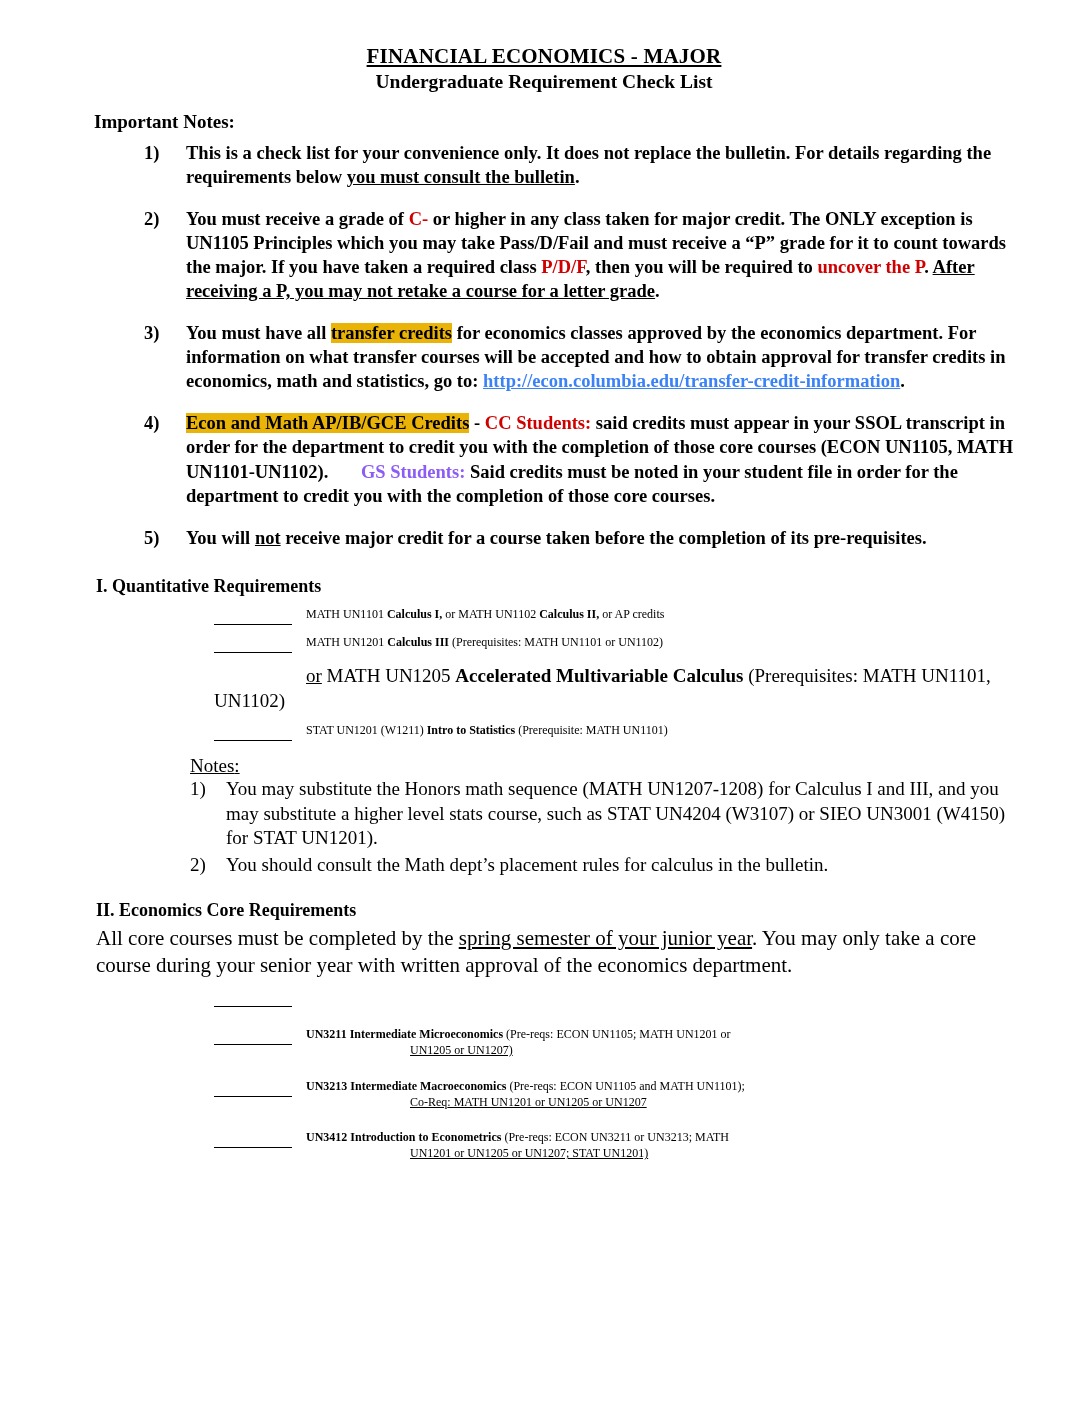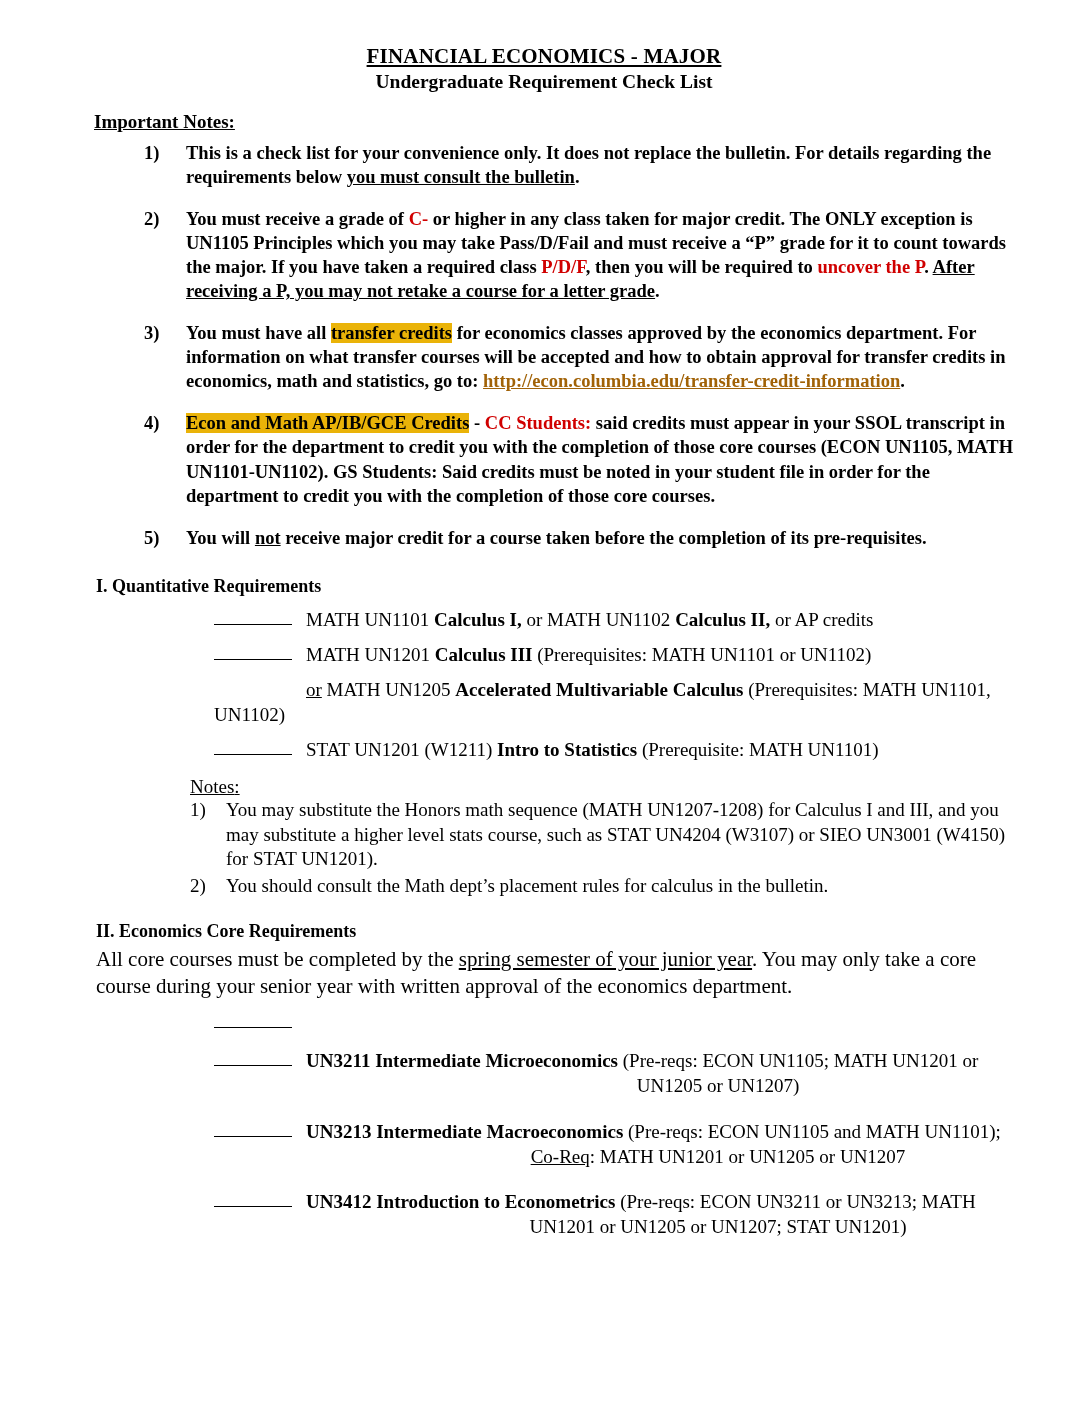--- a/index.html
+++ b/index.html
@@ -31,21 +31,20 @@
     letter-spacing: 0.2px;
   }
   .doc-subtitle {
     font-weight: bold;
     font-size: 19.5px;
     margin-top: 2px;
   }
   .section-head {
     font-weight: bold;
     font-size: 19px;
-    text-decoration: underline;
     margin: 8px 0 8px 32px;
   }
   ol.notes {
     list-style: none;
     margin: 0;
     padding: 0;
   }
   ol.notes > li {
     position: relative;
     padding-left: 62px;
@@ -57,22 +56,22 @@
   }
   ol.notes > li .num {
     position: absolute;
     left: 20px;
     top: 0;
     font-weight: bold;
   }
   .u { text-decoration: underline; }
   .red { color: #d00000; }
   .hl { background: #eab308; }
-  .link { color: #a16207; text-decoration: underline; }
-  .brown { color: #000000; }
+  .link { color: #3b82f6; text-decoration: underline; }
+  .brown { color: #8b5cf6; margin-left: 28px; }
 
   h2.roman {
     font-weight: bold;
     font-size: 18px;
     margin: 26px 0 10px 34px;
   }
   h2.roman.tight { margin-top: 22px; margin-bottom: 4px; }
 
   .intro-par {
     font-size: 21px;
@@ -83,21 +82,21 @@
   .req-list {
     margin: 10px 0 0 0;
     padding: 0;
     list-style: none;
   }
   .req-row {
     display: flex;
     align-items: flex-start;
     margin: 0 0 10px 0;
     padding-left: 152px;
-    font-size: 19px;
+    font-size: 12px;
     line-height: 1.32;
   }
   .blank {
     flex: 0 0 78px;
     border-bottom: 1.3px solid #000;
     height: 17px;
     margin-right: 14px;
   }
   .req-text { flex: 1; }
   .req-text b { font-weight: bold; }
@@ -130,21 +129,21 @@
     left: 0;
     top: 0;
   }
   .core-row { margin-bottom: 20px; }
   .core-row .req-text { font-weight: normal; }
   .core-row .req-text .bold { font-weight: bold; }
   .hang {
     display: block;
     padding-left: 104px;
   }
-  .hang.r { text-align: center; }
+  .hang.r { text-align: left; text-decoration: underline; }
 </style>
 </head>
 <body>
 
 <div class="page">
 
   <div class="title-block">
     <div class="doc-title">FINANCIAL ECONOMICS - MAJOR</div>
     <div class="doc-subtitle">Undergraduate Requirement Check List</div>
   </div>

